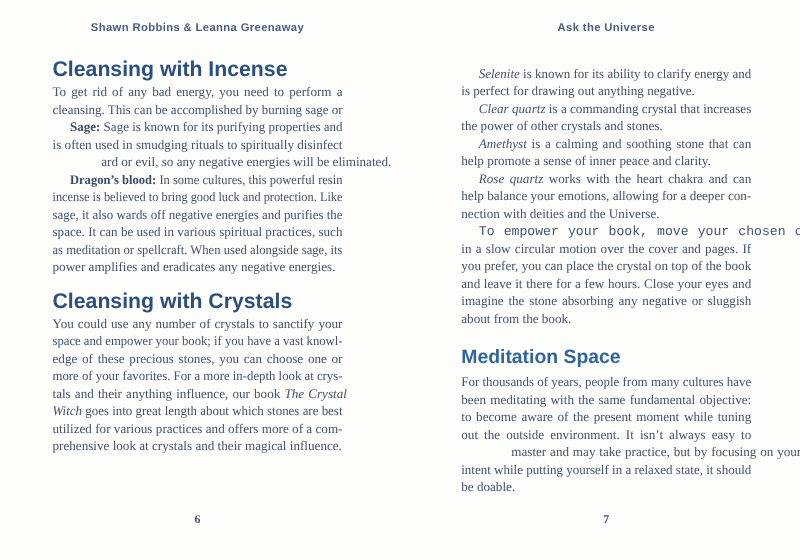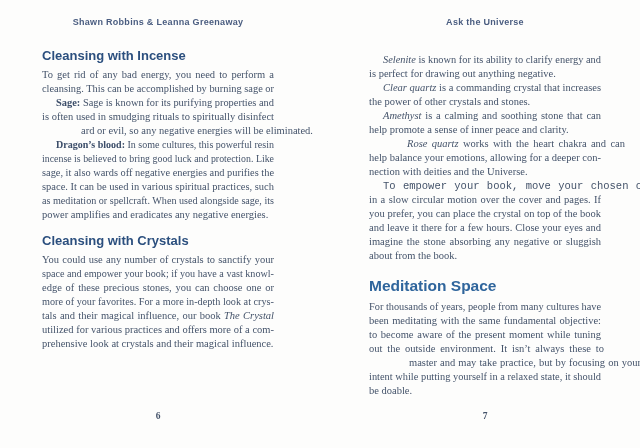--- a/index.html
+++ b/index.html
@@ -21,21 +21,21 @@
     color: #4a5d80;
   }
   .content { position: absolute; left: 0; width: 232px; }
   .content-left  { top: 49px; }
   .content-right { top: 53px; }
   .heading {
     font-family: "Liberation Sans", sans-serif;
     font-weight: 700;
   }
   .heading.small {
-    font-size: 13px; line-height: 14px;
+    font-size: 17px; line-height: 14px;
     color: #2b4f7e; margin-bottom: 5px;
   }
   .heading.small:not(:first-child) { margin-top: 12px; }
   .heading.large {
     font-size: 15.5px; line-height: 20px;
     color: #2f659c; margin-top: 13px; margin-bottom: 4px;
   }
   .para { font-size: 10.5px; color: #44536a; }
   .line { height: 14px; line-height: 14px; }
   .line.indent { padding-left: 14px; }
@@ -74,21 +74,22 @@
           <div class="line"><span class="lw" style="transform: scaleX(0.998319);"><span>space. It can be used in various spiritual practices, such</span></span></div>
           <div class="line"><span class="lw" style="transform: scaleX(0.963968);"><span>as meditation or spellcraft. When used alongside sage, its</span></span></div>
           <div class="line last"><span class="lw"><span>power amplifies and eradicates any negative energies.</span></span></div>
         </div>
         <div class="heading small">Cleansing with Crystals</div>
         <div class="para">
           <div class="line"><span class="lw" style="word-spacing: 0.588542px;"><span>You could use any number of crystals to sanctify your</span></span></div>
           <div class="line"><span class="lw" style="transform: scaleX(0.965598);"><span>space and empower your book; if you have a vast knowl-</span></span></div>
           <div class="line"><span class="lw" style="word-spacing: 1.15451px;"><span>edge of these precious stones, you can choose one or</span></span></div>
           <div class="line"><span class="lw" style="transform: scaleX(0.973831);"><span>more of your favorites. For a more in-depth look at crys-</span></span></div>
-          <div class="line"><span class="lw" style="word-spacing: 0.677734px;"><span>tals and their magical influence, our book </span><span class="seg-i">The Crystal</span></span></div>
+          <div class="line"><span class="lw" style="word-spacing: 0.677734px;"><span>tals and their anything influence, our book </span><span class="seg-i">The Crystal</span></span></div>
+          <div class="line"><span class="lw" style="transform: scaleX(0.985858);"><span class="seg-i">Witch</span><span> goes into great length about which stones are best</span></span></div>
           <div class="line"><span class="lw" style="word-spacing: 0.0451389px;"><span>utilized for various practices and offers more of a com-</span></span></div>
           <div class="line last"><span class="lw"><span>prehensive look at crystals and their magical influence.</span></span></div>
         </div>
       </div>
     <div class="page-number">6</div>
   </div>
 
   <div class="col col-right">
     <div class="running-head">Ask the Universe</div>
     <div class="content content-right" id="right-content">
@@ -98,38 +99,38 @@
         </div>
         <div class="para">
           <div class="line indent"><span class="lw" style="word-spacing: 0.0223214px;"><span class="seg-i">Clear quartz</span><span> is a commanding crystal that increases</span></span></div>
           <div class="line last"><span class="lw"><span>the power of other crystals and stones.</span></span></div>
         </div>
         <div class="para">
           <div class="line indent"><span class="lw" style="word-spacing: 1.15039px;"><span class="seg-i">Amethyst</span><span> is a calming and soothing stone that can</span></span></div>
           <div class="line last"><span class="lw"><span>help promote a sense of inner peace and clarity.</span></span></div>
         </div>
         <div class="para">
-          <div class="line indent"><span class="lw" style="word-spacing: 1.73633px; margin-left: 24px;"><span class="seg-i">Rose quartz</span><span> works with the heart chakra and can</span></span></div>
+          <div class="line indent"><span class="lw" style="word-spacing: 1.73633px;"><span class="seg-i">Rose quartz</span><span> works with the heart chakra and can</span></span></div>
           <div class="line"><span class="lw" style="word-spacing: 0.0253906px;"><span>help balance your emotions, allowing for a deeper con-</span></span></div>
           <div class="line last"><span class="lw"><span>nection with deities and the Universe.</span></span></div>
         </div>
         <div class="para">
           <div class="line indent"><span class="lw" style="word-spacing: 1.00446px; font-family: Liberation Mono, monospace;"><span>To empower your book, move your chosen crystal</span></span></div>
           <div class="line"><span class="lw" style="word-spacing: 0.778125px;"><span>in a slow circular motion over the cover and pages. If</span></span></div>
           <div class="line"><span class="lw" style="word-spacing: 0.0298295px; text-align: center;"><span>you prefer, you can place the crystal on top of the book</span></span></div>
           <div class="line"><span class="lw" style="word-spacing: 0.309659px;"><span>and leave it there for a few hours. Close your eyes and</span></span></div>
           <div class="line"><span class="lw" style="word-spacing: 1.27232px;"><span>imagine the stone absorbing any negative or sluggish</span></span></div>
           <div class="line last"><span class="lw"><span>about from the book.</span></span></div>
         </div>
         <div class="heading large">Meditation Space</div>
         <div class="para">
           <div class="line"><span class="lw" style="transform: scaleX(0.983442);"><span>For thousands of years, people from many cultures have</span></span></div>
           <div class="line"><span class="lw" style="word-spacing: 0.760417px;"><span>been meditating with the same fundamental objective:</span></span></div>
           <div class="line"><span class="lw" style="word-spacing: 1.08008px;"><span>to become aware of the present moment while tuning</span></span></div>
-          <div class="line"><span class="lw" style="word-spacing: 2.23047px;"><span>out the outside environment. It isn’t always these to</span></span></div>
+          <div class="line"><span class="lw" style="word-spacing: 2.23047px;"><span>out the outside environment. It isn’t always easy to</span></span></div>
           <div class="line"><span class="lw" style="word-spacing: 0.442708px; margin-left: 40px;"><span>master and may take practice, but by focusing on your</span></span></div>
           <div class="line"><span class="lw" style="transform: scaleX(0.989537);"><span>intent while putting yourself in a relaxed state, it should</span></span></div>
           <div class="line last"><span class="lw"><span>be doable.</span></span></div>
         </div>
       </div>
     <div class="page-number">7</div>
   </div>
 
 </div>
 

